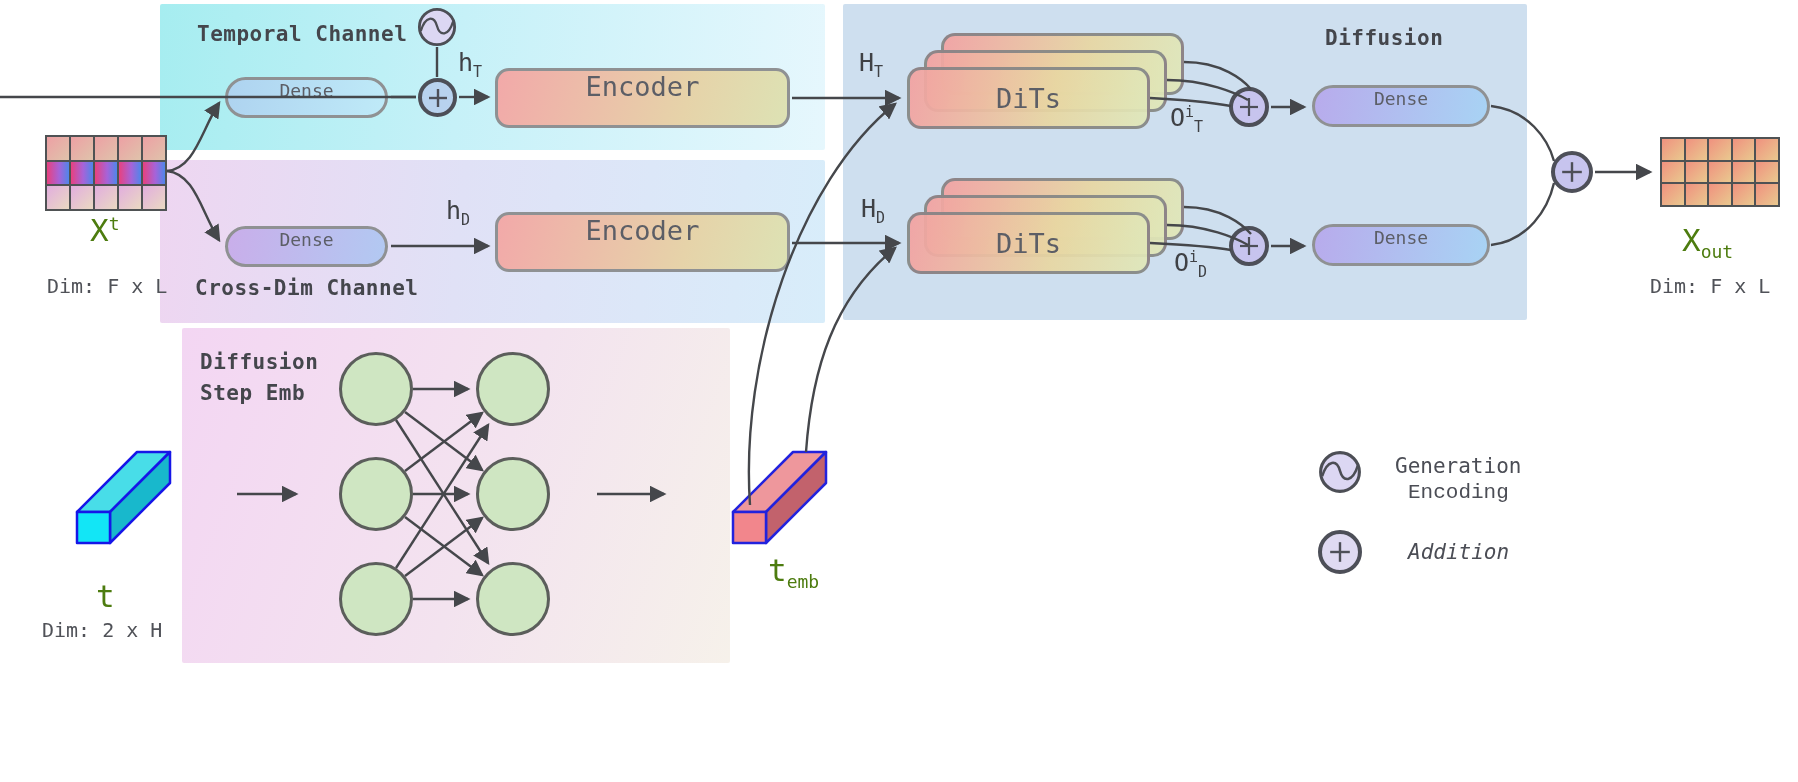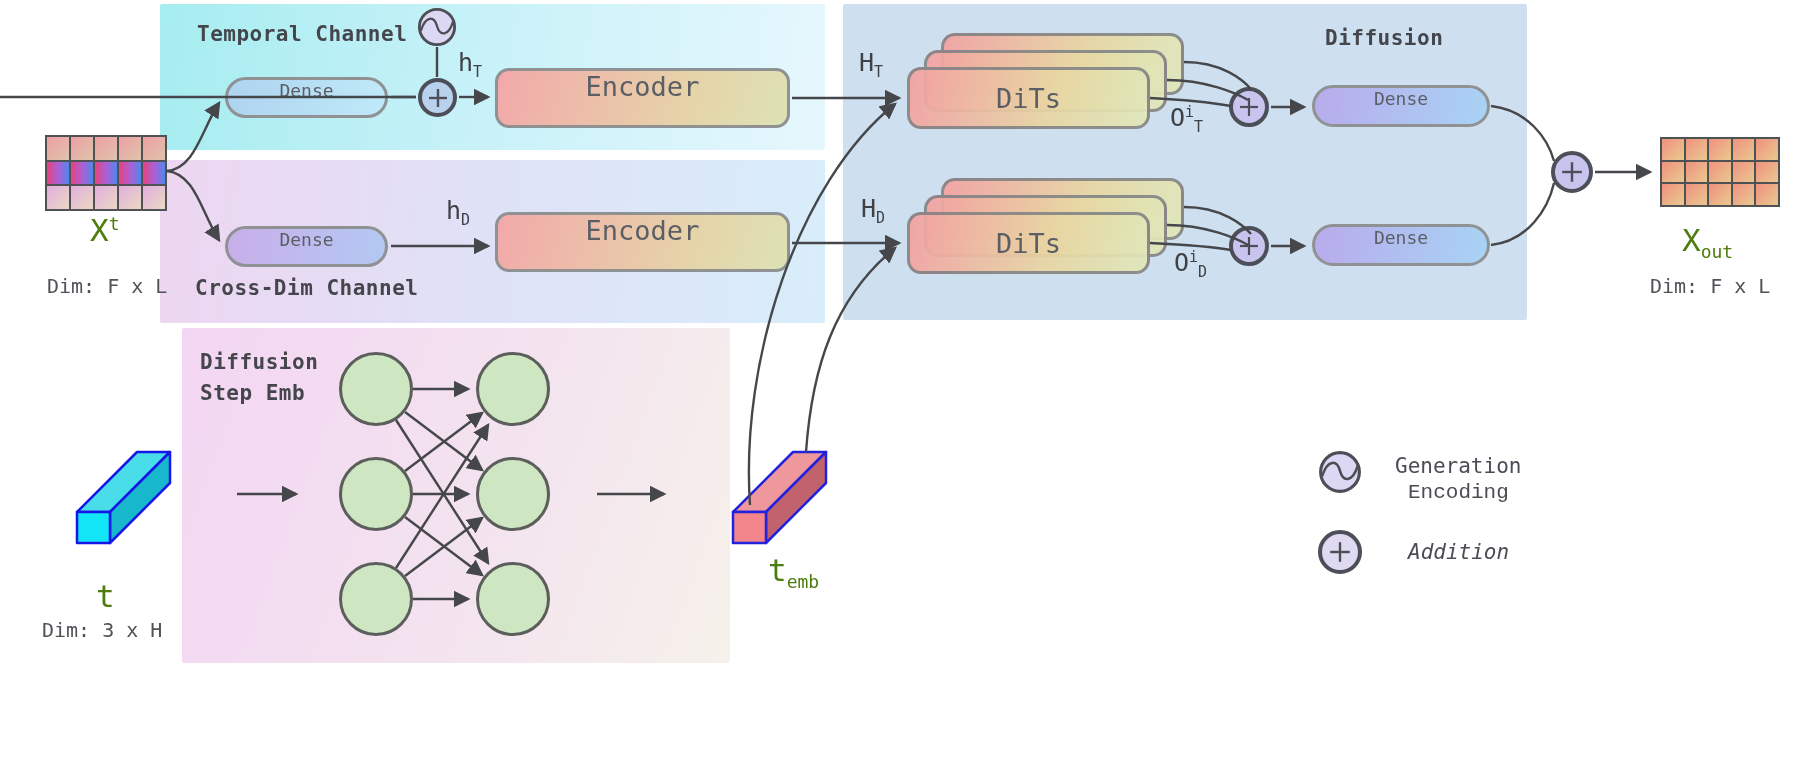--- a/index.html
+++ b/index.html
@@ -204,21 +204,21 @@
     </div>
 
   <svg class="bar-svg" style="left:70px;top:445px;" width="110" height="105" viewBox="0 0 110 105">
     <polygon points="7,67 67,7 100,7 40,67" fill="#48dde8" stroke="#1616e8" stroke-width="2.5" stroke-linejoin="round"></polygon>
     <polygon points="40,67 100,7 100,38 40,98" fill="#18b8cc" stroke="#1616e8" stroke-width="2.5" stroke-linejoin="round"></polygon>
     <rect x="7" y="67" width="33" height="31" fill="#12e6f6" stroke="#1616e8" stroke-width="2.5" stroke-linejoin="round"></rect>
   </svg>
   <div class="big-label" style="left:96px;top:578px;">
     <span>t</span>
   </div>
-  <div class="dim-label" style="left:42px;top:618px;">Dim: 3 x H</div>
+  <div class="dim-label" style="left:42px;top:618px;">Dim: 2 x H</div>
 
   <svg class="bar-svg" style="left:726px;top:445px;" width="110" height="105" viewBox="0 0 110 105">
     <polygon points="7,67 67,7 100,7 40,67" fill="#ee979c" stroke="#2222dd" stroke-width="2.5" stroke-linejoin="round"></polygon>
     <polygon points="40,67 100,7 100,38 40,98" fill="#c2626c" stroke="#2222dd" stroke-width="2.5" stroke-linejoin="round"></polygon>
     <rect x="7" y="67" width="33" height="31" fill="#f2868c" stroke="#2222dd" stroke-width="2.5" stroke-linejoin="round"></rect>
   </svg>
   <div class="big-label" style="left:768px;top:552px;">
     <span>t</span><sub>emb</sub>
   </div>
 

